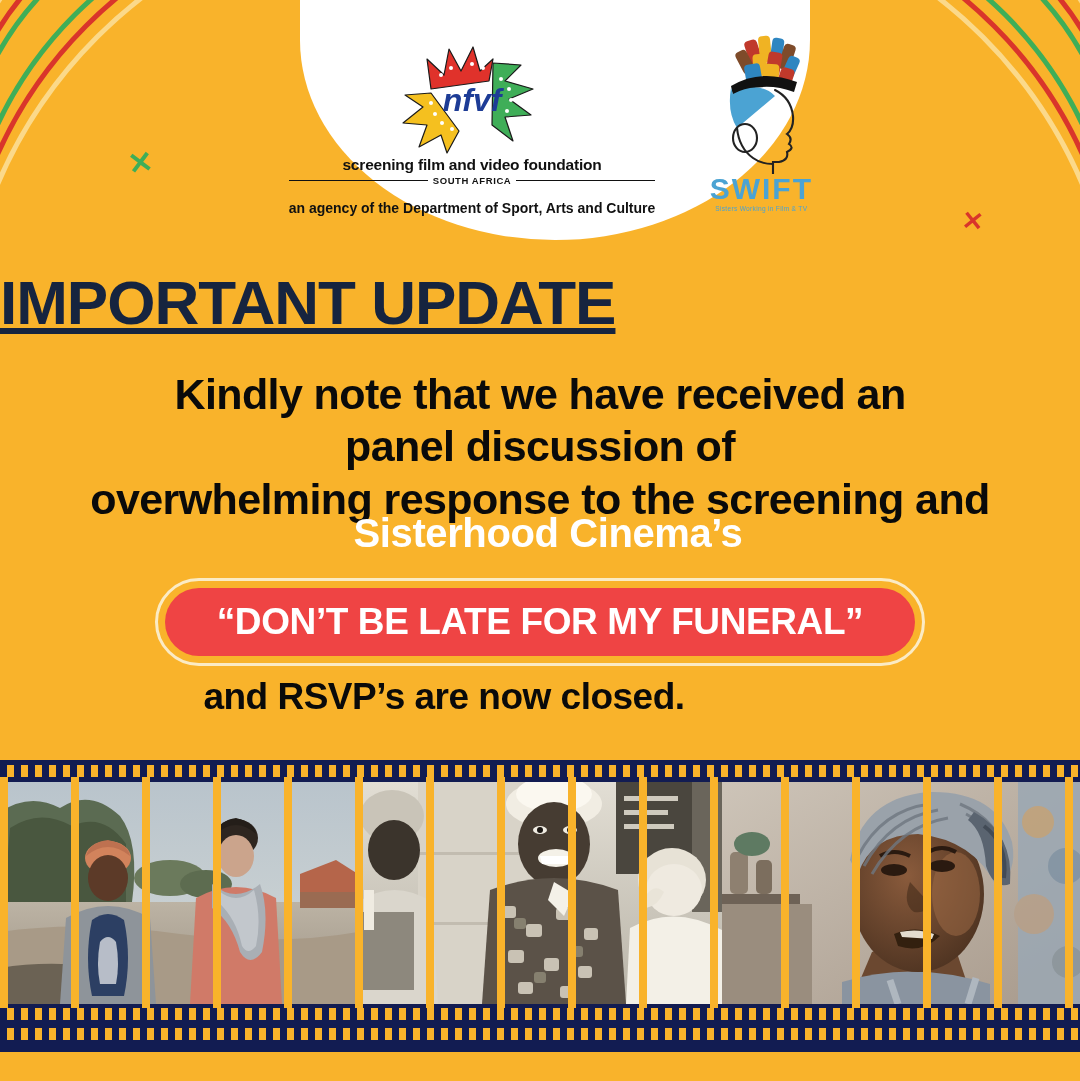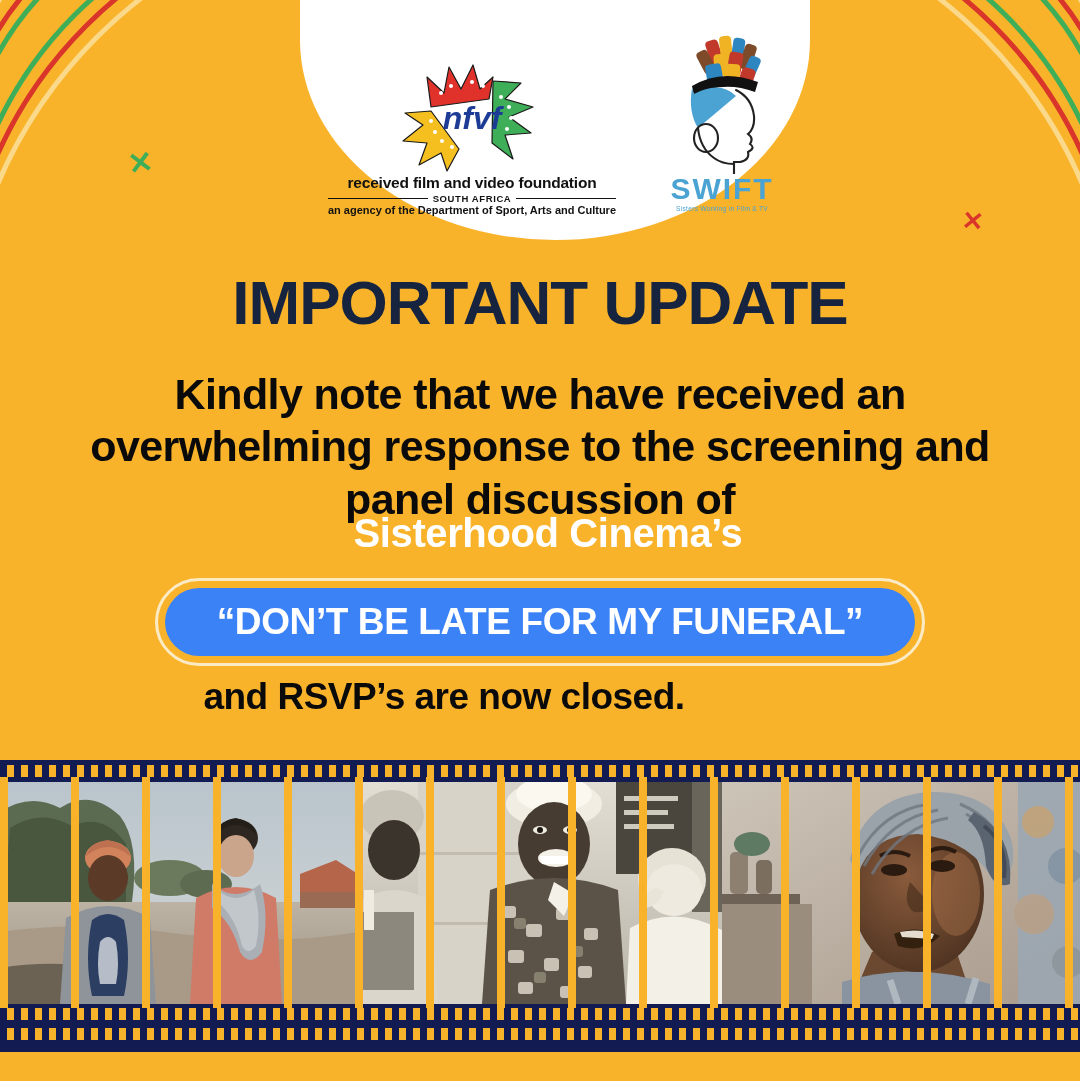--- a/index.html
+++ b/index.html
@@ -27,48 +27,48 @@
   }
   #logo-oval-inner{display:flex;align-items:flex-end;gap:46px;padding-bottom:24px;}
 
   .logo-block{display:flex;flex-direction:column;align-items:center;}
 
   
   .nfvf-name{font-size:15.5px;font-weight:bold;color:#111;letter-spacing:-.2px;white-space:nowrap;}
   .nfvf-country{display:flex;align-items:center;justify-content:center;gap:5px;width:100%;margin-top:1px;}
   .nfvf-country .rule{flex:1;height:1.5px;background:#111;}
   .nfvf-country .txt{font-size:9.5px;font-weight:bold;color:#111;letter-spacing:.6px;}
-  .nfvf-agency{font-size:11px;font-weight:bold;color:#111;margin-top:0;white-space:nowrap;}
+  .nfvf-agency{font-size:14px;font-weight:bold;color:#111;margin-top:14px;white-space:nowrap;}
 
   
   .swift-word{font-size:30px;font-weight:700;color:#4BA3D3;letter-spacing:2px;line-height:1;}
   .swift-tag{font-size:6.6px;color:#4BA3D3;letter-spacing:.3px;margin-top:1px;white-space:nowrap;}
 
   
   #headline{
-    position:absolute;left:0;top:272px;width:1080px;text-align:center;
-    font-size:62px;font-weight:bold;color:#16243F;letter-spacing:-1px;line-height:1;
+    position:absolute;left:0;top:272px;width:1080px;
+    font-size:62px;font-weight:bold;color:#16243F;letter-spacing:-1px;line-height:1;text-decoration:underline;
   }
   #body-copy{
     position:absolute;left:90px;top:368px;width:900px;text-align:center;
     font-size:43px;font-weight:bold;color:#0A0A0A;line-height:1.22;letter-spacing:-.6px;
   }
   #brand-line{
     position:absolute;left:8px;top:511px;width:1080px;text-align:center;
     font-size:40px;font-weight:bold;color:#FFFFFF;letter-spacing:-.4px;
   }
 
   
   #title-pill-ring{
     position:absolute;left:155px;top:578px;width:770px;height:88px;
     border:3px solid #FBEBC4;border-radius:48px;box-sizing:border-box;
   }
   #title-pill{
     position:absolute;left:165px;top:588px;width:750px;height:68px;
-    background:#3b82f6;border-radius:40px;
+    background:#ef4444;border-radius:40px;
     display:flex;align-items:center;justify-content:center;
   }
   #title-pill span{
     font-size:37px;font-weight:bold;color:#FFFFFF;letter-spacing:-.4px;white-space:nowrap;
   }
 
   #closing-line{
     position:absolute;left:0;top:676px;width:888px;text-align:center;
     font-size:37px;font-weight:bold;color:#0A0A0A;letter-spacing:-.5px;
   }
@@ -147,21 +147,21 @@
               <circle cx="112" cy="48" r="2"></circle>
             <circle cx="114" cy="59" r="2"></circle>
               <circle cx="110" cy="70" r="2"></circle>
             <circle cx="34" cy="62" r="2"></circle>
               <circle cx="38" cy="73" r="2"></circle>
             <circle cx="45" cy="82" r="2"></circle>
               <circle cx="55" cy="88" r="2"></circle>
           </g>
           <text x="75" y="70" text-anchor="middle" font-family="Liberation Sans, sans-serif" font-size="32" font-weight="bold" fill="#1D3C96" font-style="italic">nfvf</text>
         </svg>
-        <div class="nfvf-name">received film and video foundation</div>
+        <div class="nfvf-name">screening film and video foundation</div>
         <div class="nfvf-country">
           <span class="rule"></span>
           <span class="txt">SOUTH AFRICA</span>
           <span class="rule"></span>
         </div>
         <div class="nfvf-agency">an agency of the Department of Sport, Arts and Culture</div>
       </div>
 
       <div class="logo-block" style="padding-bottom:4px;">
         <svg width="120" height="140" viewBox="0 0 120 140">
@@ -194,22 +194,22 @@
         <div class="swift-tag">Sisters Working in Film &amp; TV</div>
       </div>
 
     </div>
   </div>
 
   <div id="headline">IMPORTANT UPDATE</div>
 
   <div id="body-copy">
     <div>Kindly note that we have received an</div>
+    <div>panel discussion of</div>
     <div>overwhelming response to the screening and</div>
-    <div>panel discussion of</div>
   </div>
 
   <div id="brand-line">Sisterhood Cinema’s</div>
 
   <div id="title-pill-ring"></div>
   <div id="title-pill">
     <span>“DON’T BE LATE FOR MY FUNERAL”</span>
   </div>
 
   <div id="closing-line">and RSVP’s are now closed.</div>

